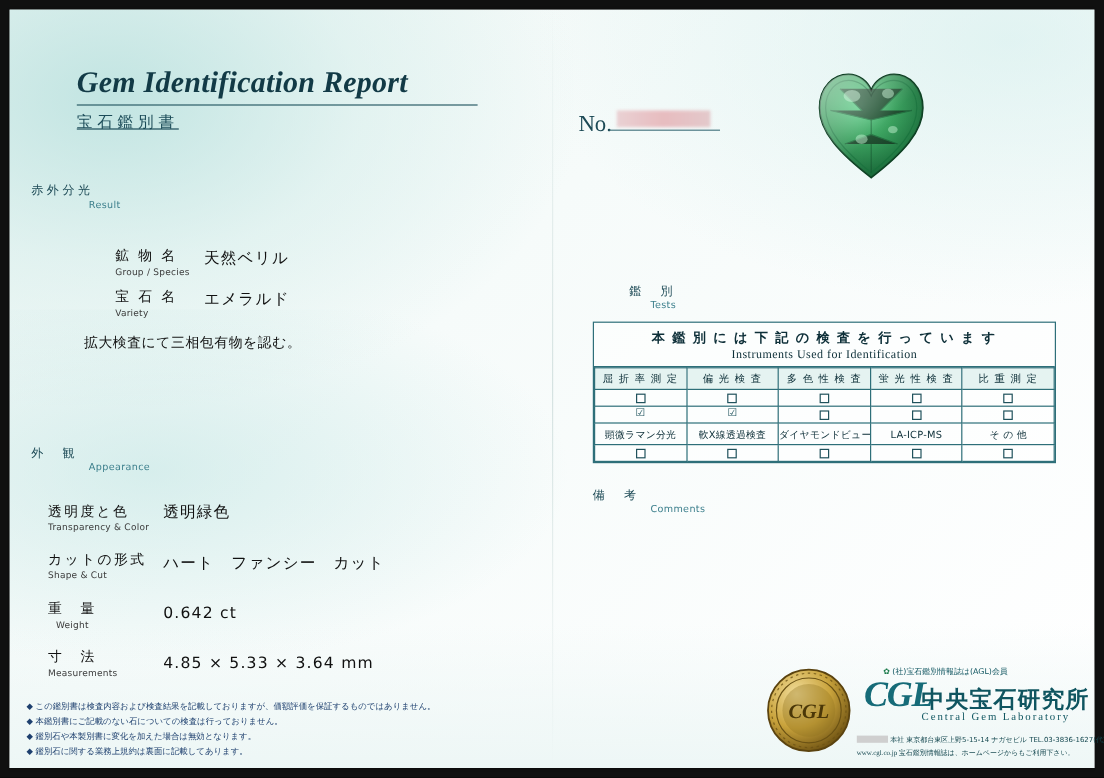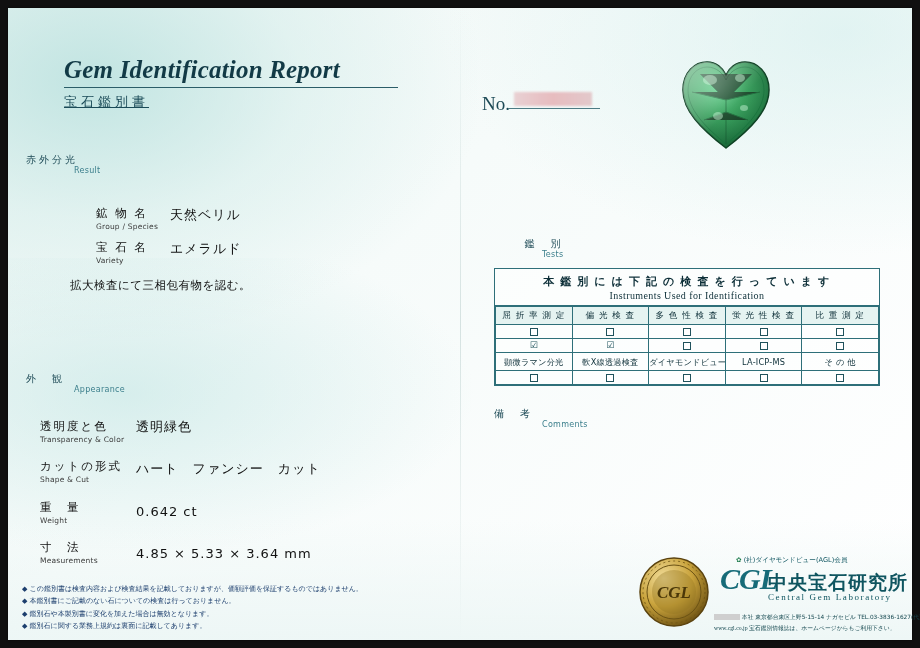--- a/index.html
+++ b/index.html
@@ -445,21 +445,21 @@
       <span class="f-en">Transparency &amp; Color</span>
     </div>
     <div class="value" style="left:128px; top:410px;">透明緑色</div>
 
     <div class="field" style="left:32px; top:451px;">
       <span class="f-jp">カットの形式</span>
       <span class="f-en">Shape &amp; Cut</span>
     </div>
     <div class="value" style="left:128px; top:452px;">ハート　ファンシー　カット</div>
 
-    <div class="field" style="left:32px; top:492px;">
+    <div class="field" style="left:32px; top:492px;text-align:center;">
       <span class="f-jp">重　量</span>
       <span class="f-en">Weight</span>
     </div>
     <div class="value" style="left:128px; top:496px;">0.642 ct</div>
 
     <div class="field" style="left:32px; top:532px;">
       <span class="f-jp">寸　法</span>
       <span class="f-en">Measurements</span>
     </div>
     <div class="value" style="left:128px; top:538px;">4.85 × 5.33 × 3.64 mm</div>
@@ -543,21 +543,21 @@
           <circle cx="36" cy="36" r="31" stroke-dasharray="2 3" fill="none"></circle>
         </g>
         <text x="36" y="42" text-anchor="middle" font-family="Liberation Serif, serif" font-style="italic" font-weight="bold" font-size="17" fill="#4a3708">CGL</text>
       </svg>
     </div>
 
     <div class="logo">
       <div class="cgl">CGL</div>
     </div>
     <div class="assoc">
-      <span style="color:#1a7a4a;">✿</span> <span>(社)ダイヤモンドビュー(AGL)会員</span>
+      <span style="color:#1a7a4a;">✿</span> <span>(社)宝石鑑別情報誌は(AGL)会員</span>
     </div>
     <div class="lab-jp">中央宝石研究所</div>
     <div class="lab-en">Central Gem Laboratory</div>
     <div class="addr">
       <div><span class="redact"></span> <span>本社 東京都台東区上野5-15-14 ナガセビル TEL.03-3836-1627(代)</span></div>
       <div><span class="url">www.cgl.co.jp  宝石鑑別情報誌は、ホームページからもご利用下さい。</span></div>
     </div>
   </div>
 </div>
 

